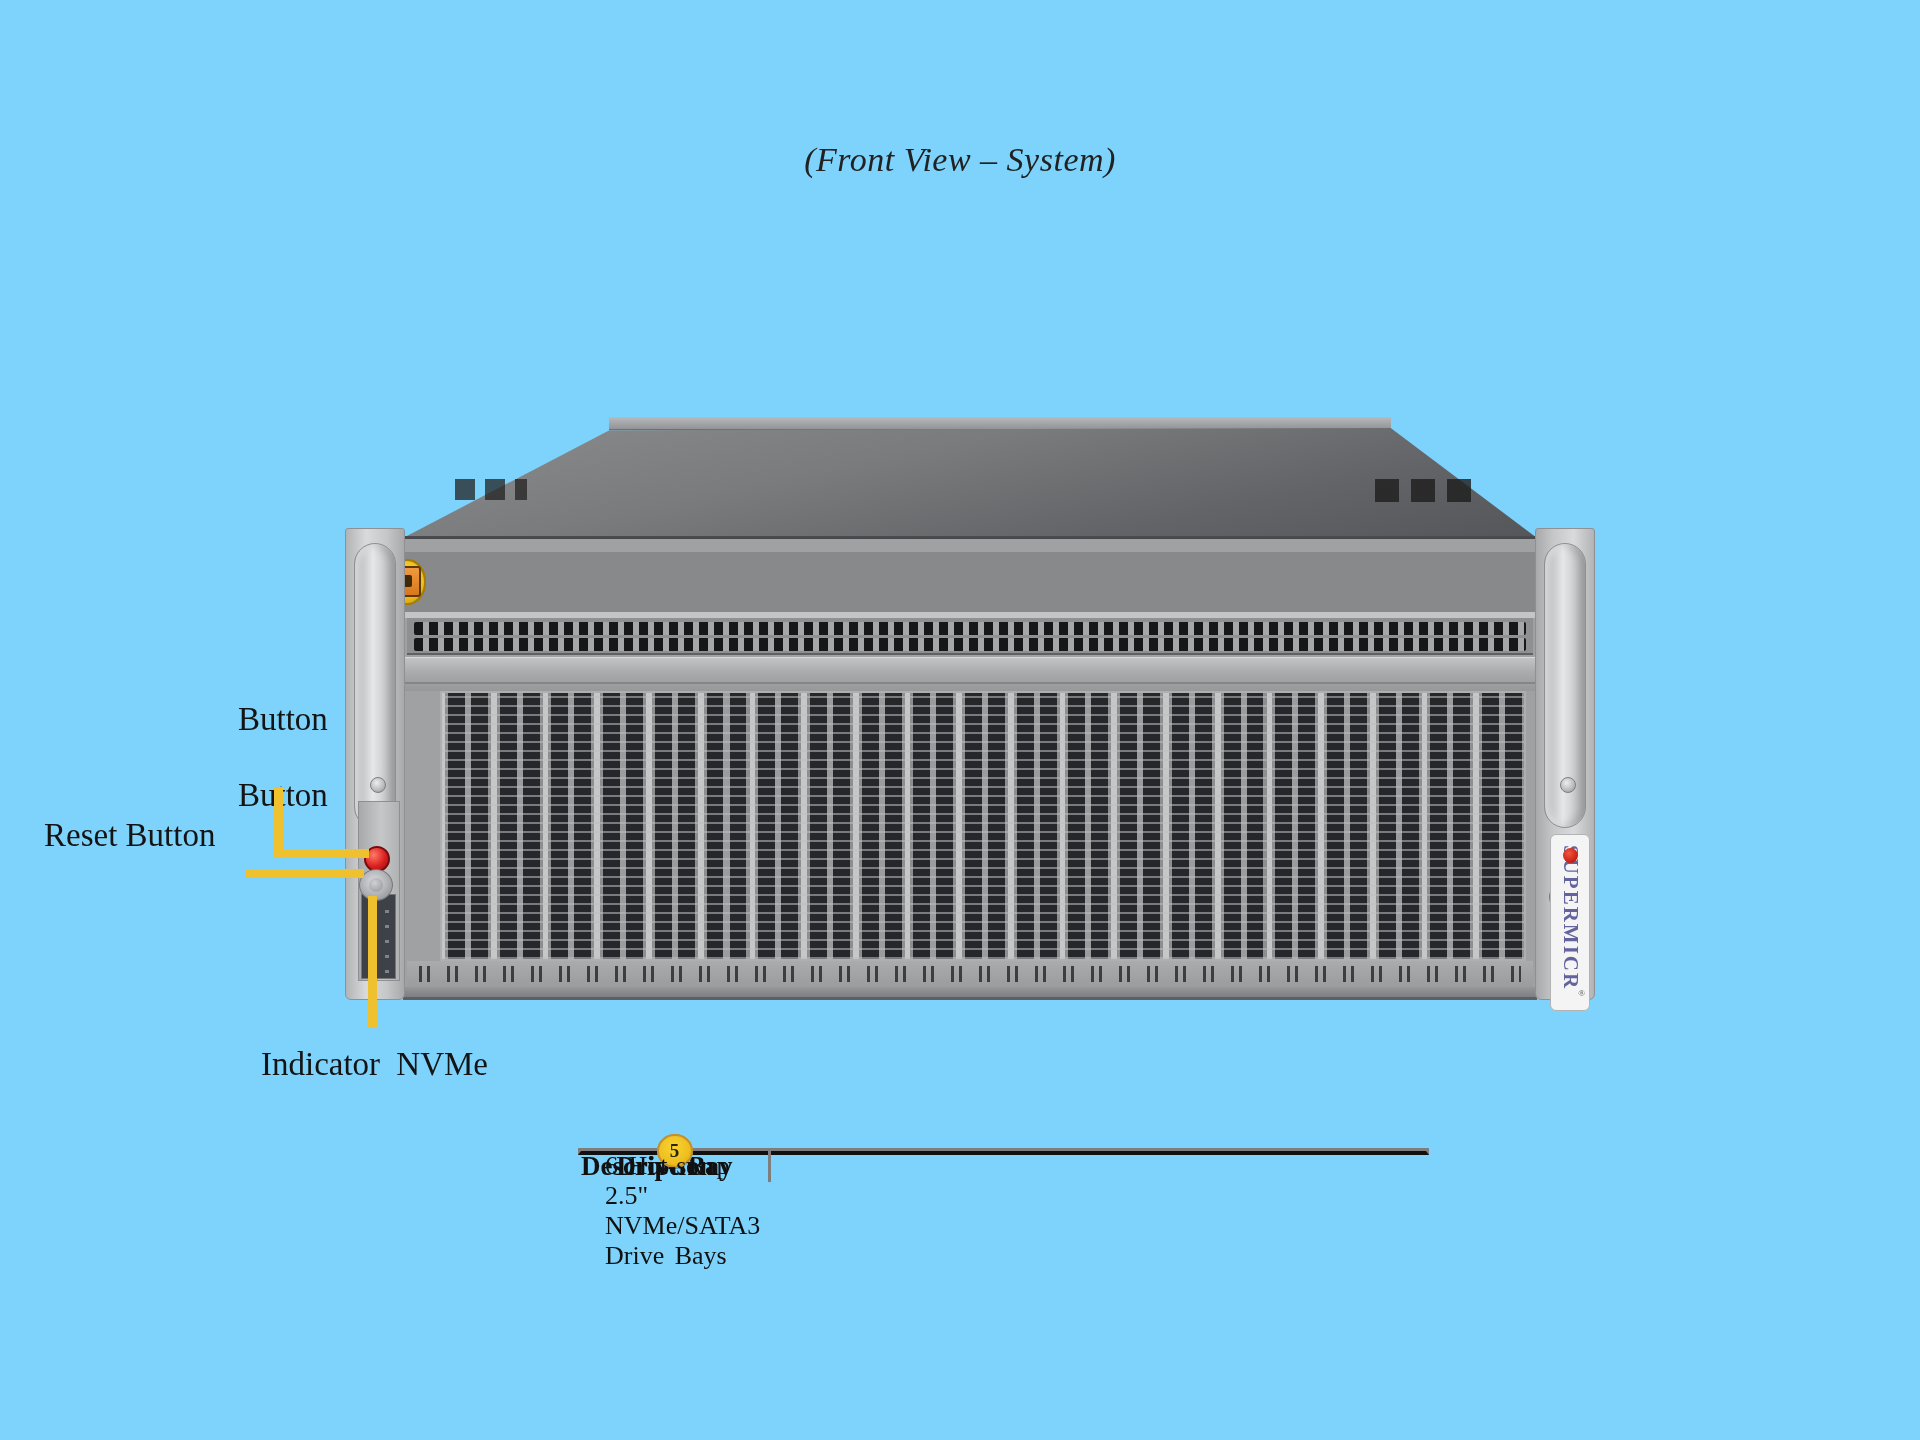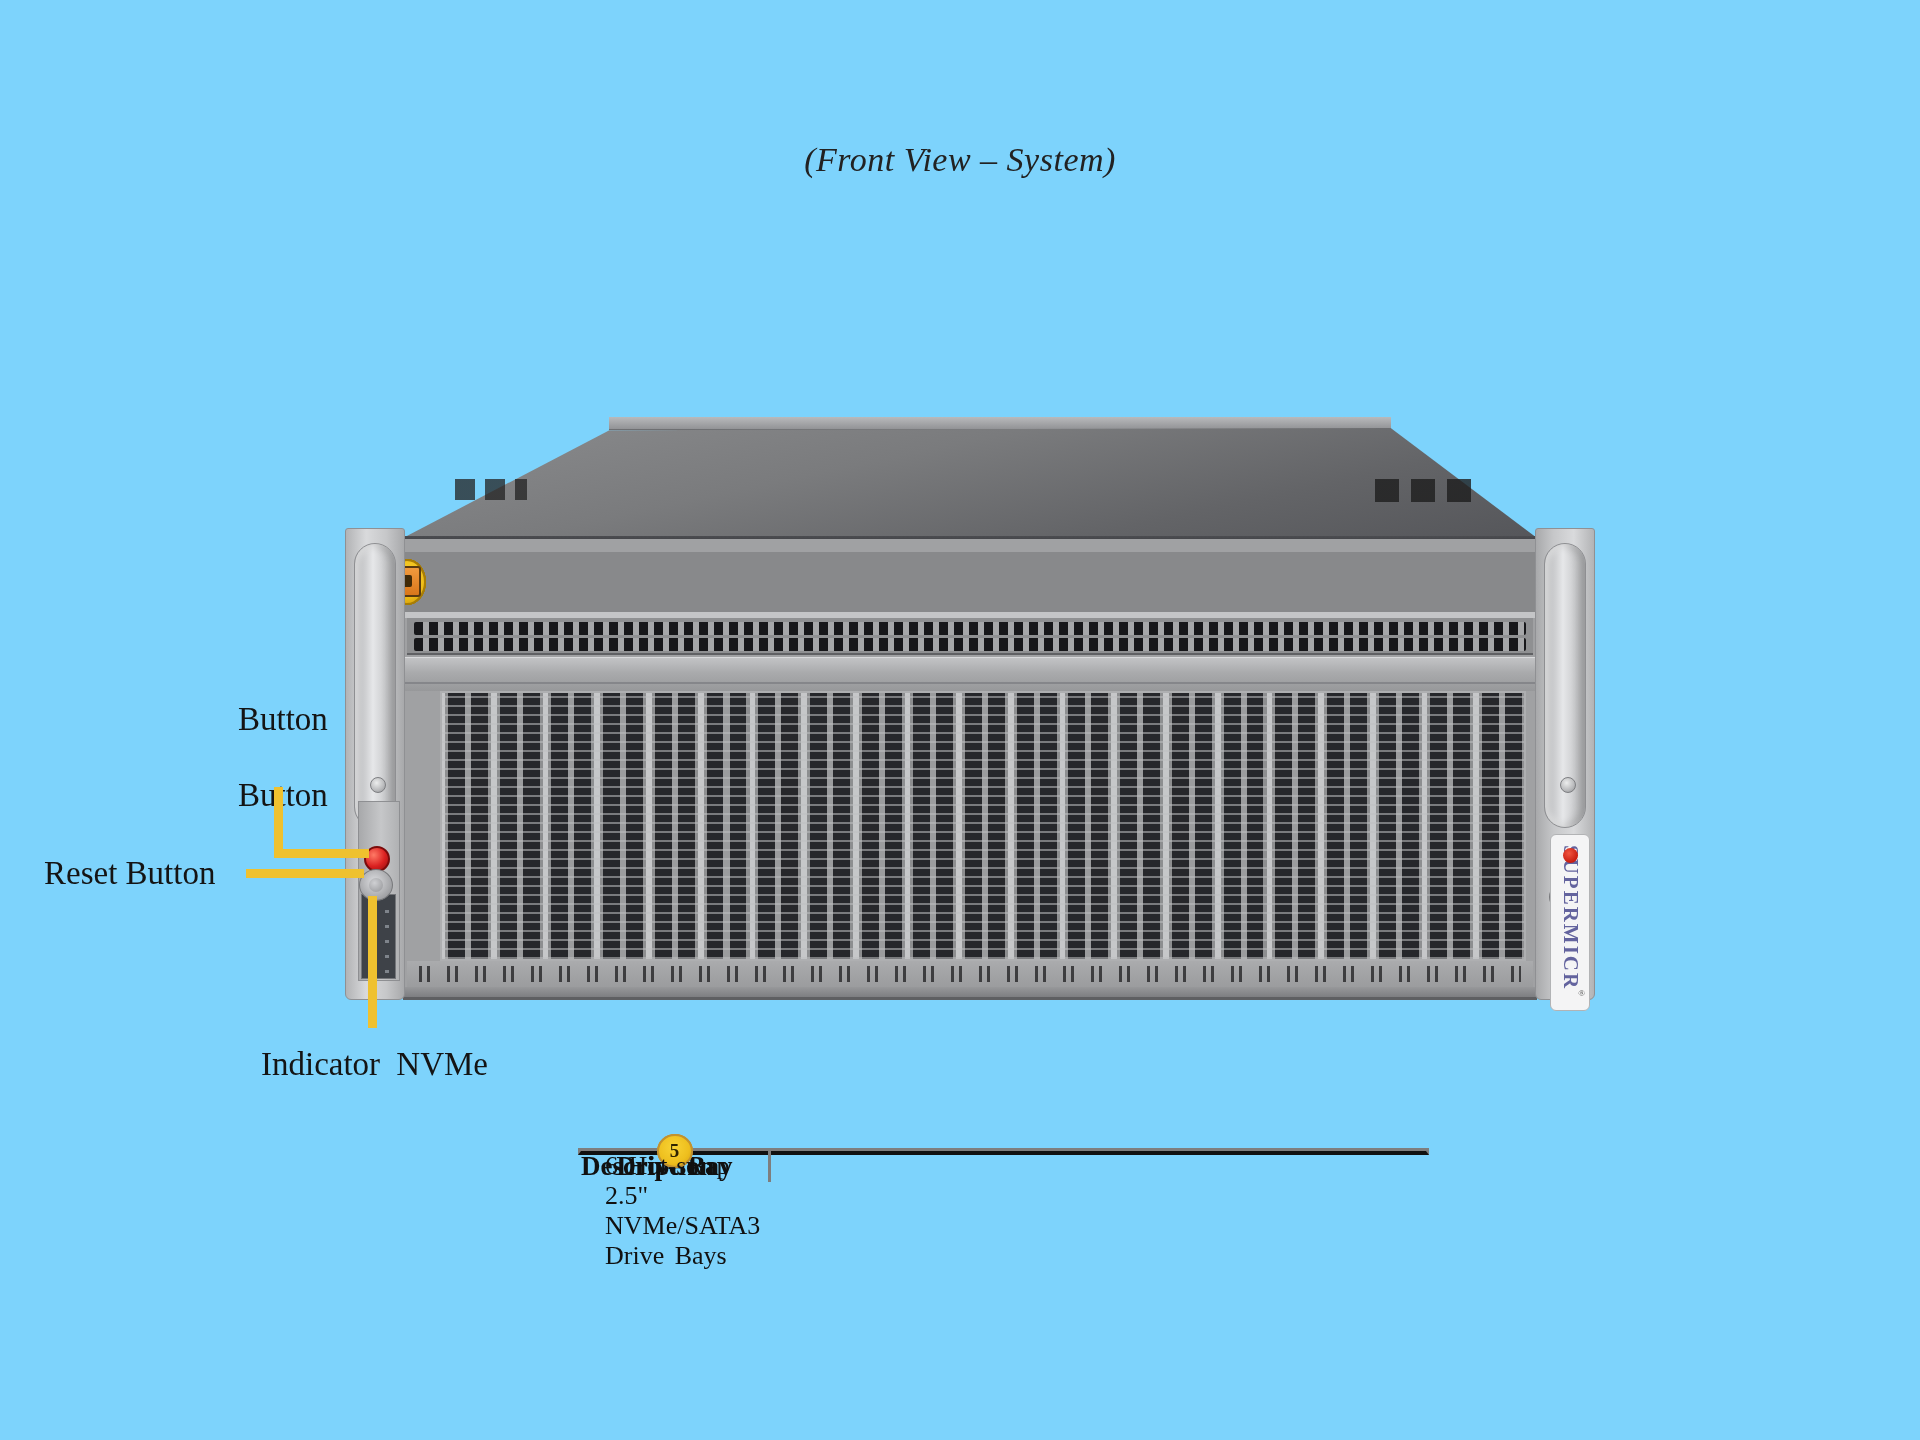--- a/index.html
+++ b/index.html
@@ -108,21 +108,21 @@
      align-items:center;justify-content:flex-start;padding-top:10px;}
   .brand-text{position:static;writing-mode:vertical-rl;font-size:21px;font-weight:bold;
      color:#63639e;letter-spacing:2px;line-height:1;}
   .brand-dot{position:static;width:15px;height:15px;border-radius:50%;margin-top:3px;
      background:radial-gradient(circle at 40% 35%,#f05540,#c81c10 70%);}
   .brand-reg{right:4px;bottom:12px;font-size:9px;color:#555;}
 
   
   .lbl{font-size:33px;color:#141414;white-space:pre-line;}
   .lbl-power{left:238px;top:700px;line-height:38px;}
-  .lbl-reset{left:44px;top:855px;}
+  .lbl-reset{left:44px;top:817px;}
   .lbl-leds{left:261px;top:1046px;word-spacing:8px;}
   .cline{background:#efc12f;}
   .pl-v{left:274px;top:787px;width:9px;height:71px;}
   .pl-h{left:274px;top:849px;width:95px;height:9px;}
   .rl-h{left:246px;top:869px;width:118px;height:9px;}
   .il-v{left:368px;top:896px;width:9px;height:132px;}
 
   
   .dtable{left:578px;top:1148px;width:851px;border:3px solid #7e7e7e;border-bottom:4px solid #111;}
   .trow{position:static;display:flex;align-items:stretch;}

